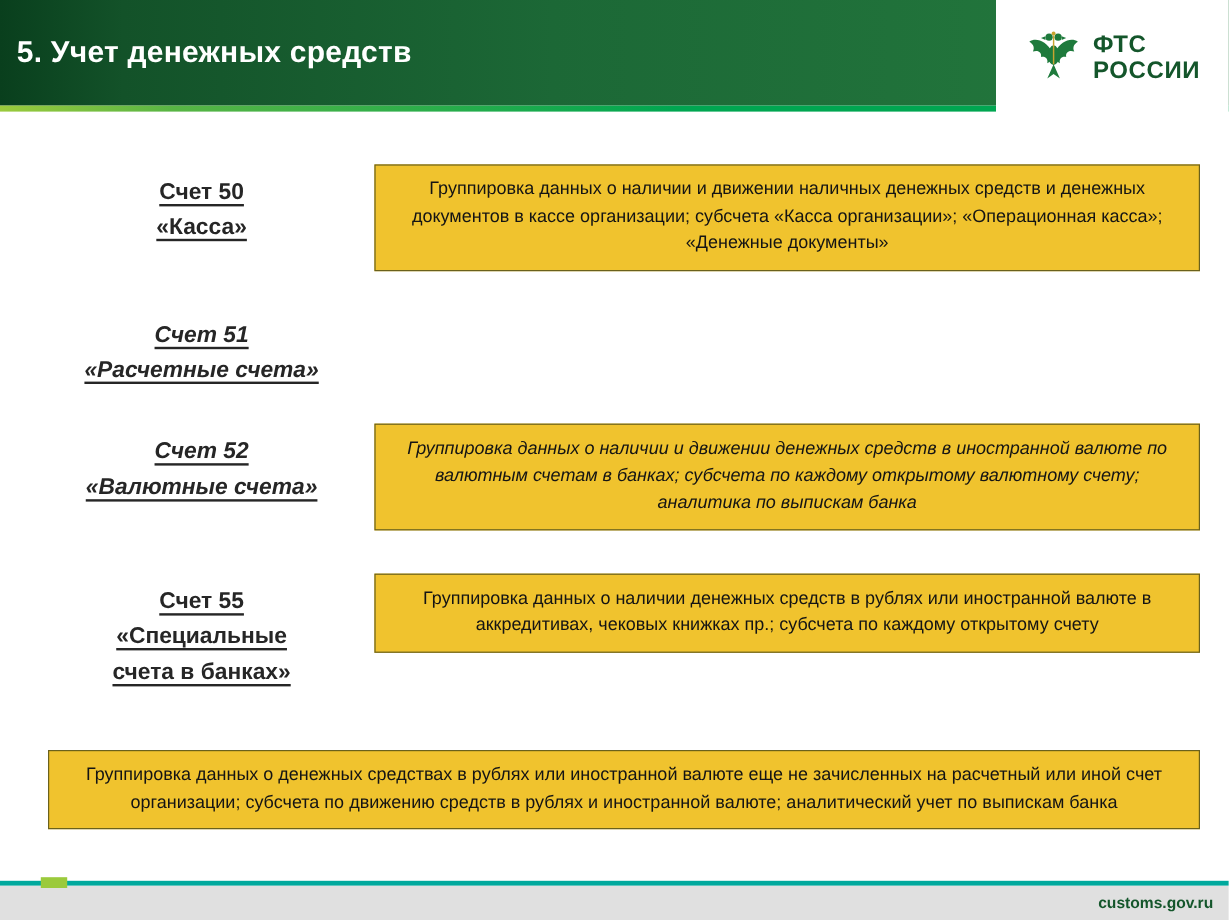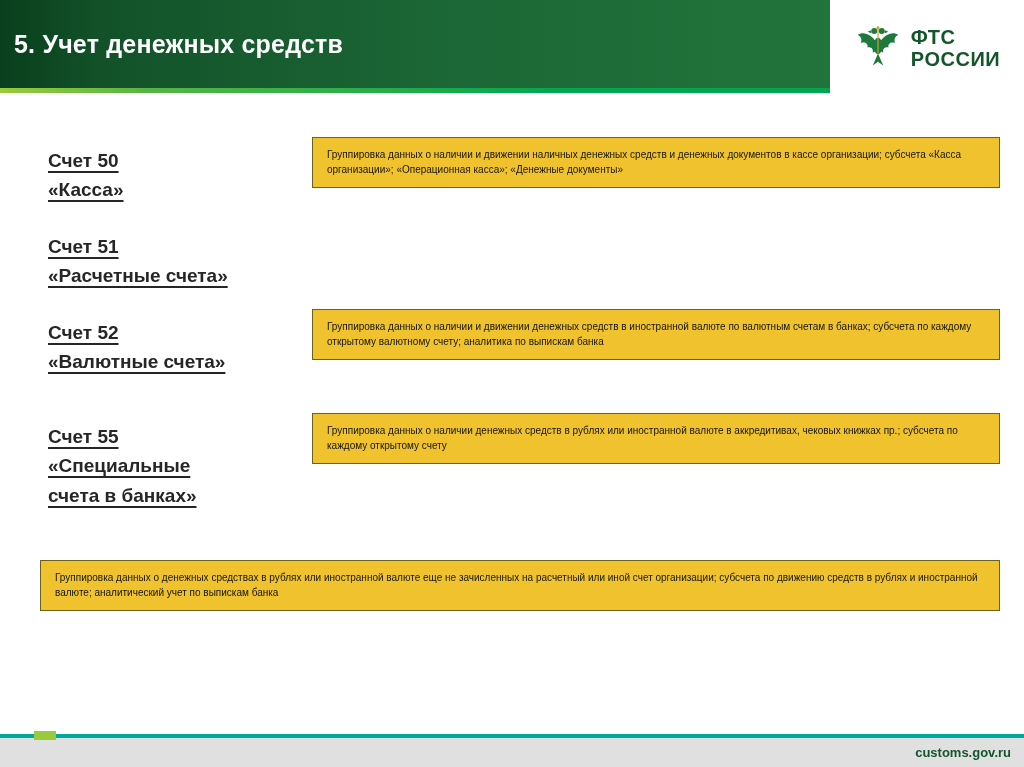--- a/index.html
+++ b/index.html
@@ -44,43 +44,43 @@
     line-height: 1.1;
     letter-spacing: 0.5px;
     white-space: pre-line;
   }
   .header-underline {
     height: 5px;
     background: linear-gradient(90deg, #9bca3c 0%, #58b544 14%, #00a651 55%, #00a651 100%);
   }
 
   
-  .main { padding: 44px 24px 0 40px; }
+  .main { padding: 44px 24px 0 40px; text-align: center; }
   .row { display: flex; align-items: flex-start; }
-  .gap-30 { margin-top: 18px; }
+  .gap-30 { margin-top: 30px; font-style: italic; }
   .gap-36 { margin-top: 36px; }
   .gap-50 { margin-top: 50px; }
   .account {
     flex: 0 0 272px;
     padding: 9px 24px 0 8px;
     font-size: 19px;
     font-weight: bold;
     color: #262626;
     line-height: 1.55;
     white-space: pre-line;
     text-decoration: underline;
     text-underline-offset: 4px;
     text-decoration-thickness: 1.5px;
   }
   .desc-box {
     flex: 1;
     background: #f0c32e;
     border: 1px solid #6a611c;
     padding: 9px 14px 10px;
-    font-size: 10px;
+    font-size: 15px;
     line-height: 1.5;
     color: #141414;
   }
 
   
   .footer { position: absolute; left: 0; right: 0; bottom: 0; }
   .footer-line { height: 4px; background: #00a99d; position: relative; }
   .footer-accent {
     position: absolute;
     left: 34px; top: -3px;

